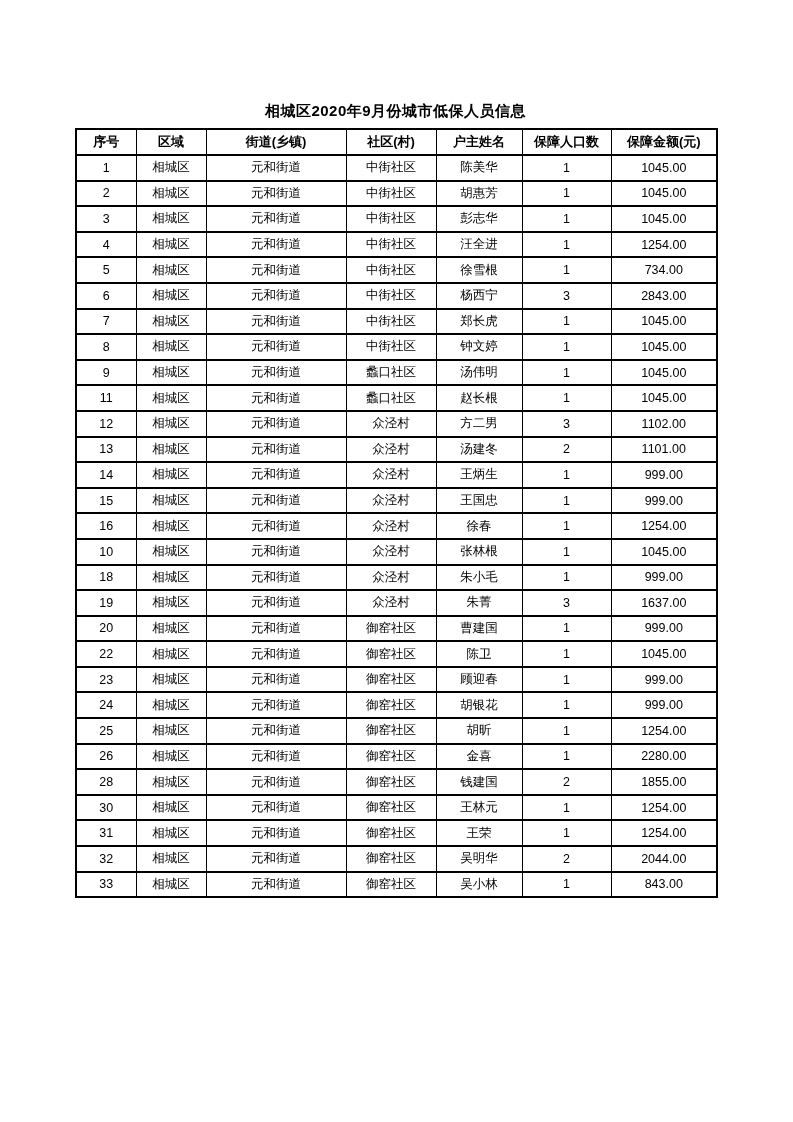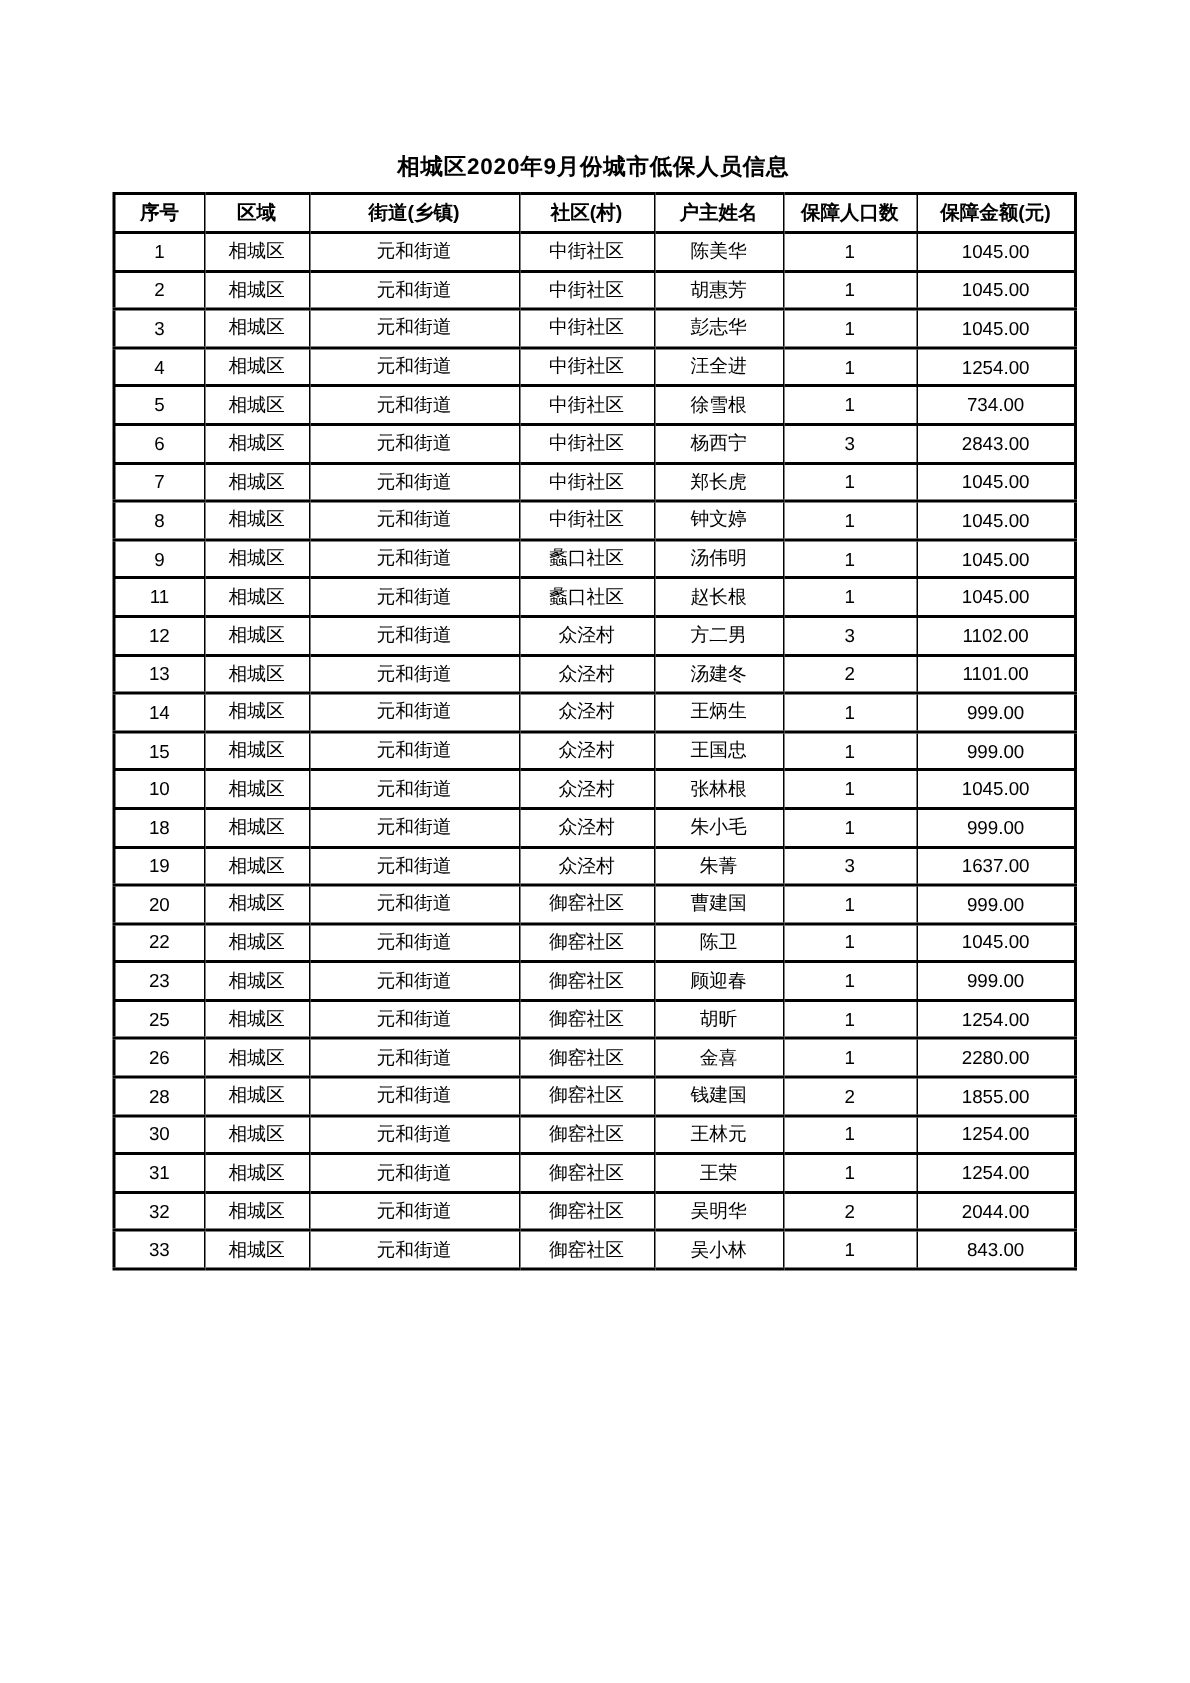--- a/index.html
+++ b/index.html
@@ -216,20 +216,29 @@
           <tr>
             <td>15</td>
             <td>相城区</td>
             <td>元和街道</td>
             <td>众泾村</td>
             <td>王国忠</td>
             <td>1</td>
             <td>999.00</td>
           </tr>
           <tr>
+            <td>16</td>
+            <td>相城区</td>
+            <td>元和街道</td>
+            <td>众泾村</td>
+            <td>徐春</td>
+            <td>1</td>
+            <td>1254.00</td>
+          </tr>
+          <tr>
             <td>10</td>
             <td>相城区</td>
             <td>元和街道</td>
             <td>众泾村</td>
             <td>张林根</td>
             <td>1</td>
             <td>1045.00</td>
           </tr>
           <tr>
             <td>18</td>
@@ -270,20 +279,29 @@
           <tr>
             <td>23</td>
             <td>相城区</td>
             <td>元和街道</td>
             <td>御窑社区</td>
             <td>顾迎春</td>
             <td>1</td>
             <td>999.00</td>
           </tr>
           <tr>
+            <td>24</td>
+            <td>相城区</td>
+            <td>元和街道</td>
+            <td>御窑社区</td>
+            <td>胡银花</td>
+            <td>1</td>
+            <td>999.00</td>
+          </tr>
+          <tr>
             <td>25</td>
             <td>相城区</td>
             <td>元和街道</td>
             <td>御窑社区</td>
             <td>胡昕</td>
             <td>1</td>
             <td>1254.00</td>
           </tr>
           <tr>
             <td>26</td>

